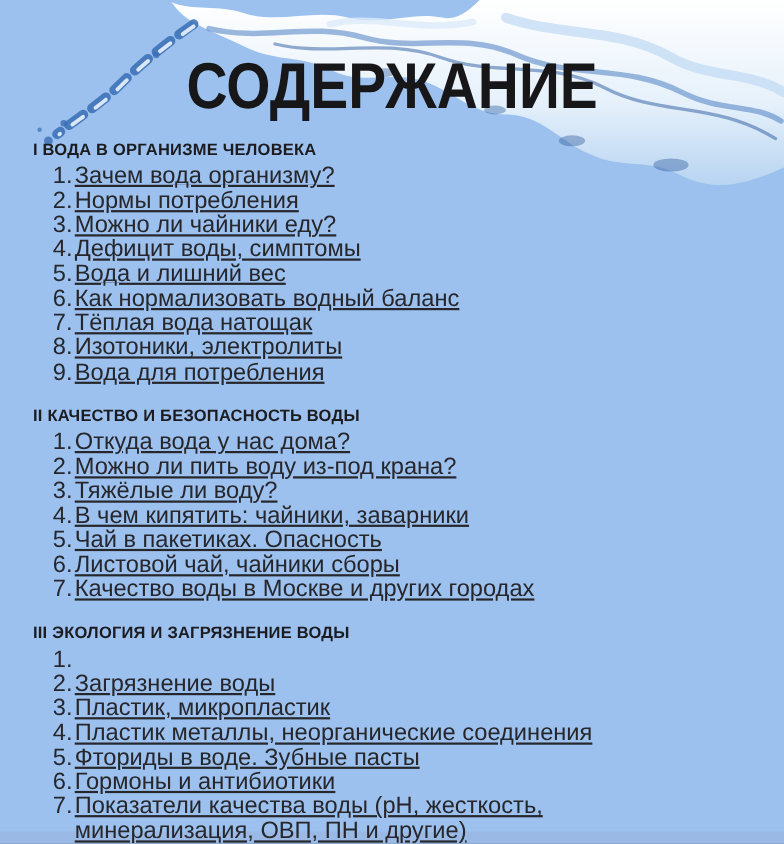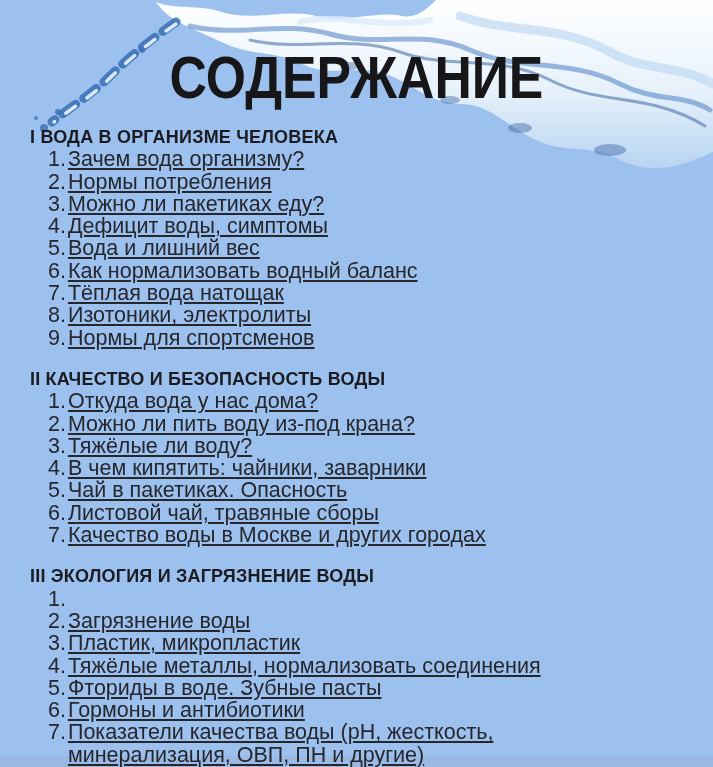--- a/index.html
+++ b/index.html
@@ -23,21 +23,21 @@
     line-height:60px; letter-spacing:0px;
     transform:scaleX(0.94) scaleY(1.07);
     transform-origin:50% 50%;
   }
   .content {
     position:absolute; top:126px; left:30px; width:662px; z-index:2;
   }
   .toc-section { margin:0; }
   .toc-section + .toc-section { margin-top:19px; }
   .section-heading {
-    margin:0; font-size:18px; line-height:22.3px;
+    margin:0; font-size:15px; line-height:22.3px;
     font-weight:bold; color:#1b1b20; letter-spacing:0.2px;
   }
   ol.toc-list { margin:0; padding:0 0 0 18px; list-style:none; }
   ol.toc-list li {
     display:flex; align-items:flex-start;
     font-size:21.5px; line-height:22.3px; color:#26262b;
   }
   .num { flex:0 0 auto; margin-right:2px; }
   .txt { flex:0 1 auto; white-space:pre-line;text-decoration:underline; }
 </style>
@@ -98,21 +98,21 @@
         <li>
             <span class="num">1.</span>
             <span class="txt">Зачем вода организму?</span>
           </li>
         <li>
             <span class="num">2.</span>
             <span class="txt">Нормы потребления</span>
           </li>
         <li>
             <span class="num">3.</span>
-            <span class="txt">Можно ли пакетиках еду?</span>
+            <span class="txt">Можно ли чайники еду?</span>
           </li>
         <li>
             <span class="num">4.</span>
             <span class="txt">Дефицит воды, симптомы</span>
           </li>
         <li>
             <span class="num">5.</span>
             <span class="txt">Вода и лишний вес</span>
           </li>
         <li>
@@ -122,21 +122,21 @@
         <li>
             <span class="num">7.</span>
             <span class="txt">Тёплая вода натощак</span>
           </li>
         <li>
             <span class="num">8.</span>
             <span class="txt">Изотоники, электролиты</span>
           </li>
         <li>
             <span class="num">9.</span>
-            <span class="txt">Нормы для спортсменов</span>
+            <span class="txt">Вода для потребления</span>
           </li>
       </ol>
     </section>
 
     <section class="toc-section">
       <h2 class="section-heading">II КАЧЕСТВО И БЕЗОПАСНОСТЬ ВОДЫ</h2>
       <ol class="toc-list">
         <li>
             <span class="num">1.</span>
             <span class="txt">Откуда вода у нас дома?</span>
@@ -152,21 +152,21 @@
         <li>
             <span class="num">4.</span>
             <span class="txt">В чем кипятить: чайники, заварники</span>
           </li>
         <li>
             <span class="num">5.</span>
             <span class="txt">Чай в пакетиках. Опасность</span>
           </li>
         <li>
             <span class="num">6.</span>
-            <span class="txt">Листовой чай, травяные сборы</span>
+            <span class="txt">Листовой чай, чайники сборы</span>
           </li>
         <li>
             <span class="num">7.</span>
             <span class="txt">Качество воды в Москве и других городах</span>
           </li>
       </ol>
     </section>
 
     <section class="toc-section">
       <h2 class="section-heading">III ЭКОЛОГИЯ И ЗАГРЯЗНЕНИЕ ВОДЫ</h2>
@@ -177,21 +177,21 @@
         <li>
             <span class="num">2.</span>
             <span class="txt">Загрязнение воды</span>
           </li>
         <li>
             <span class="num">3.</span>
             <span class="txt">Пластик, микропластик</span>
           </li>
         <li>
             <span class="num">4.</span>
-            <span class="txt">Тяжёлые металлы, нормализовать соединения</span>
+            <span class="txt">Пластик металлы, неорганические соединения</span>
           </li>
         <li>
             <span class="num">5.</span>
             <span class="txt">Фториды в воде. Зубные пасты</span>
           </li>
         <li>
             <span class="num">6.</span>
             <span class="txt">Гормоны и антибиотики</span>
           </li>
         <li>

